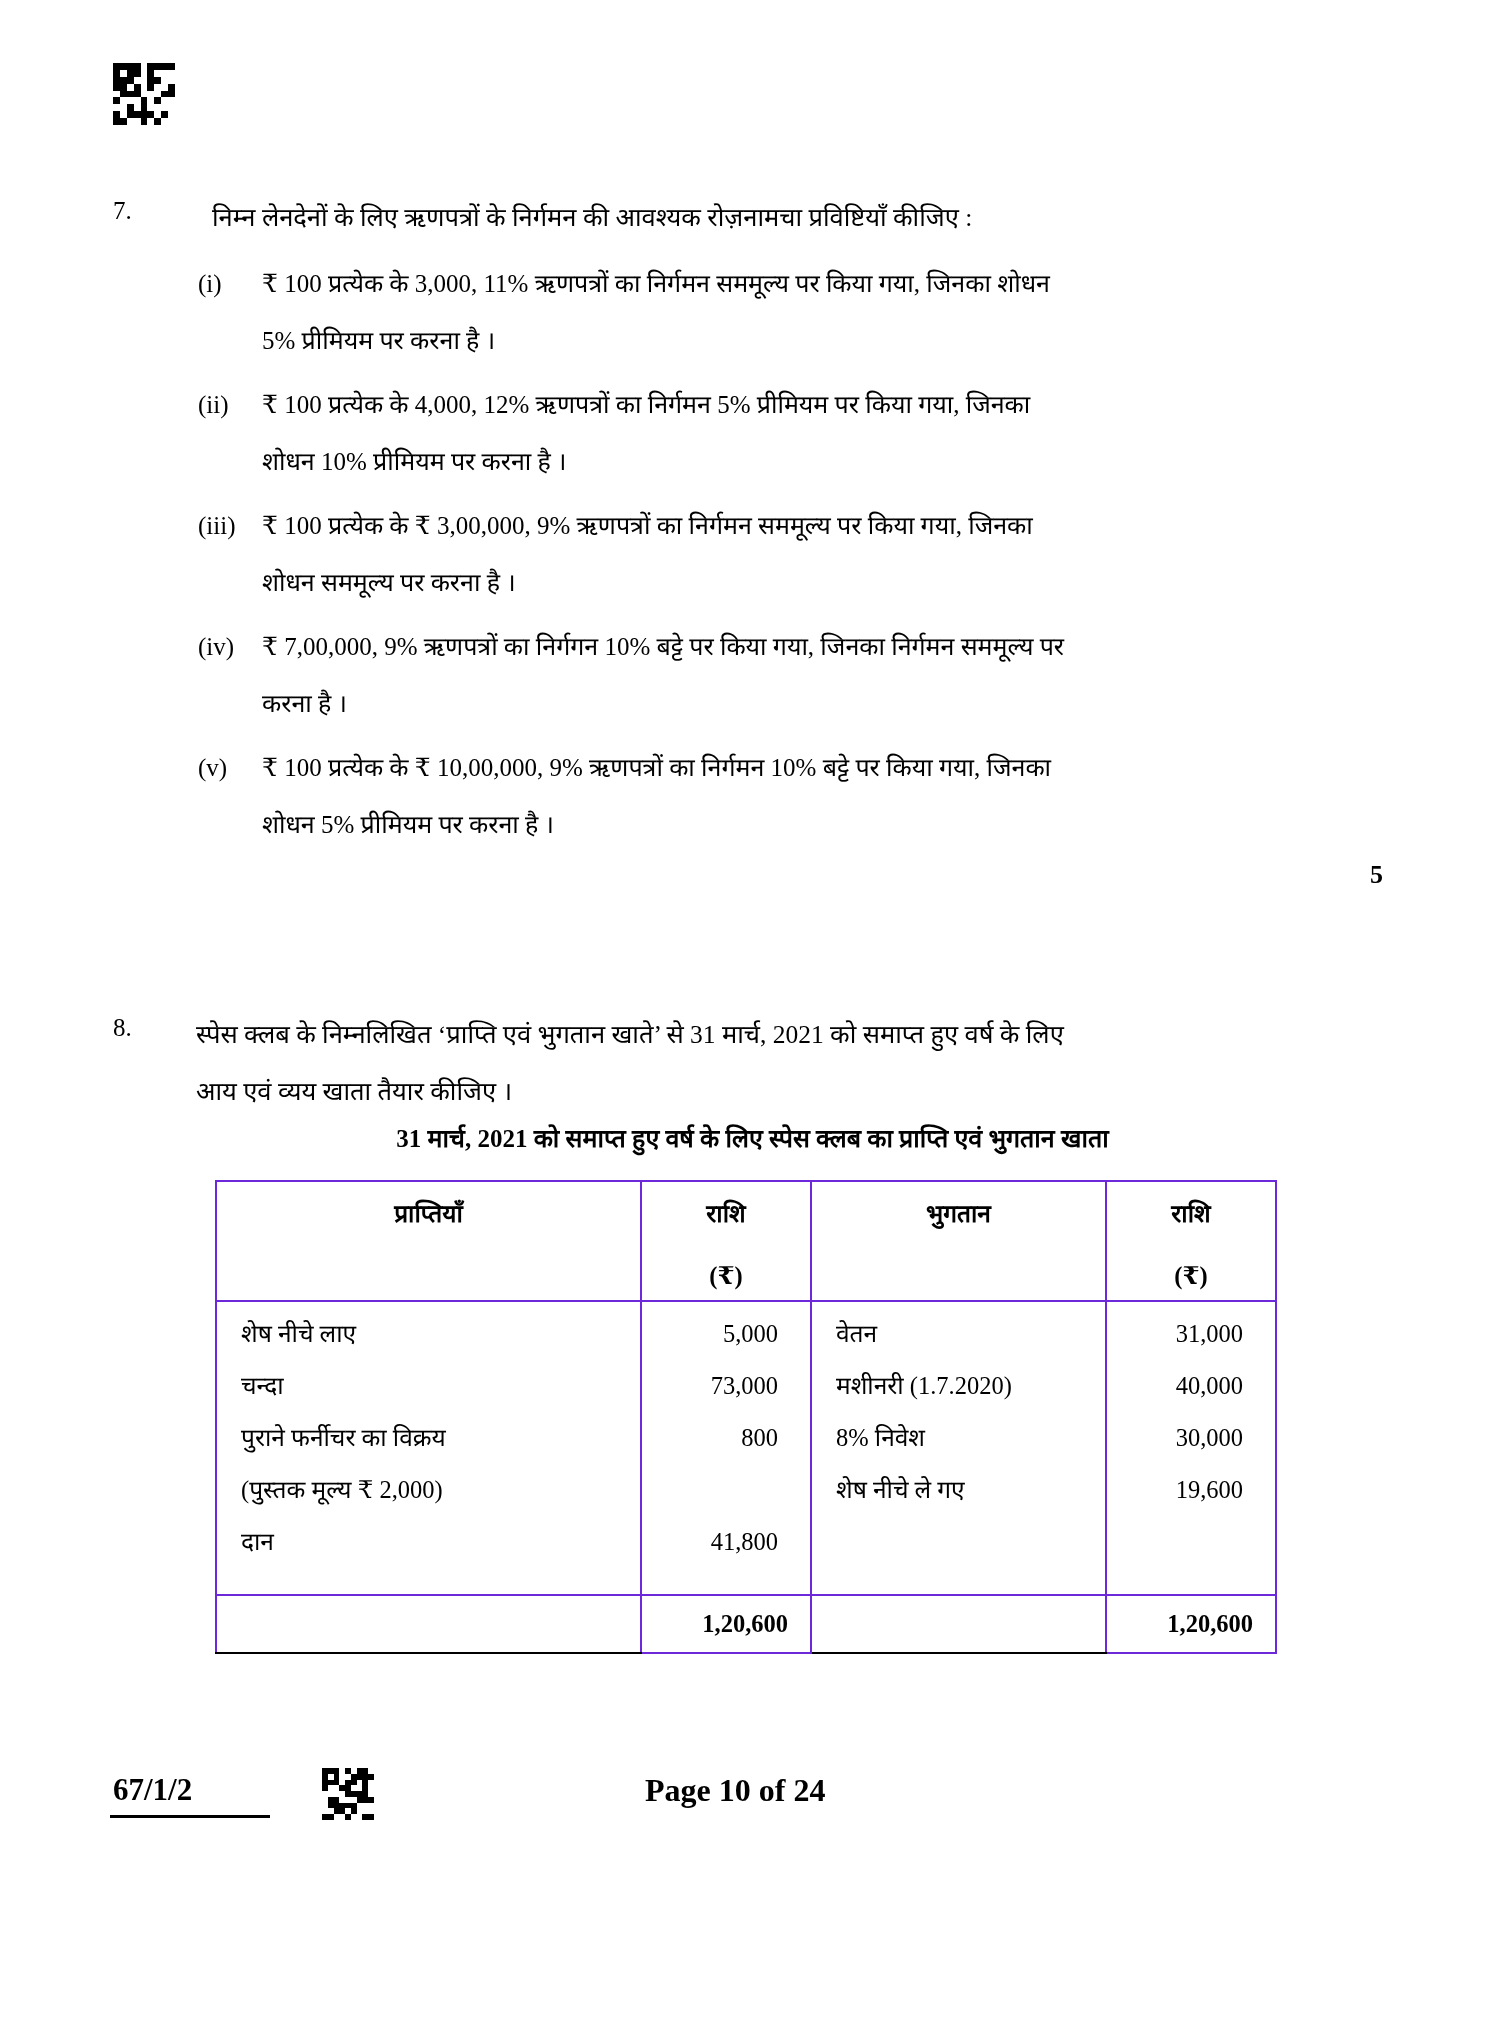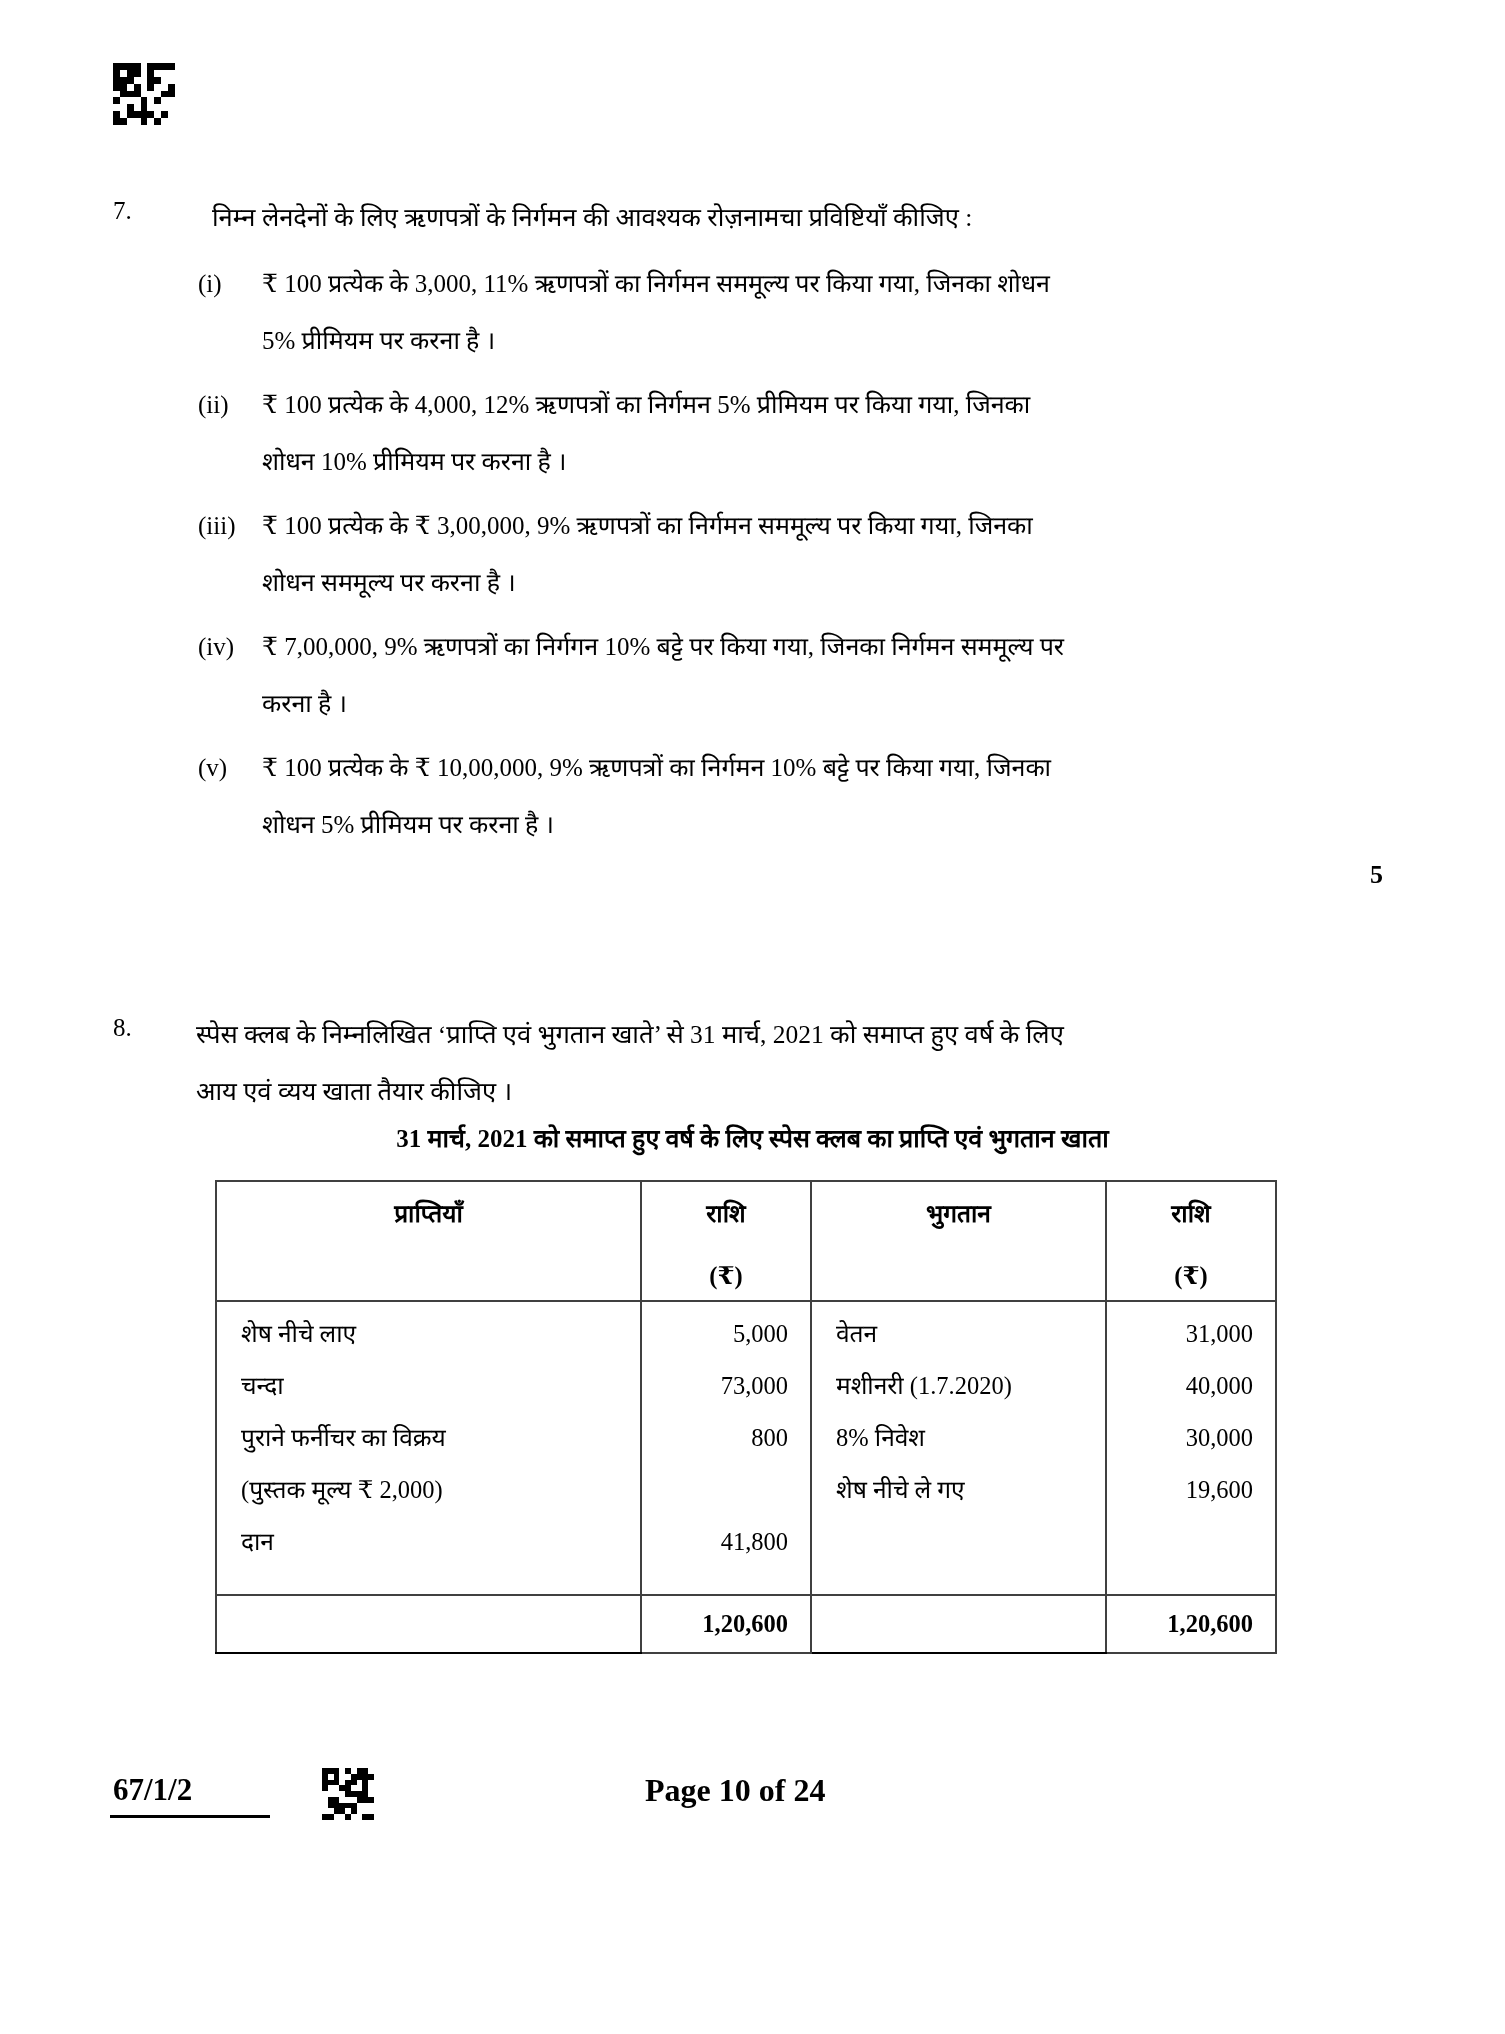--- a/index.html
+++ b/index.html
@@ -111,21 +111,21 @@
     left: 0;
   }
 
   table.acct {
     position: absolute;
     border-collapse: collapse;
     table-layout: fixed;
     font-size: 24.5px;
   }
   table.acct td {
-    border: 2px solid #404040;
+    border: 2px solid #6d28d9;
     padding: 0;
     vertical-align: top;
   }
   .cell-pad {
     padding: 6px 14px;
   }
   .hdr {
     text-align: center;
     font-weight: 700;
     height: 118px;
@@ -137,21 +137,21 @@
   .particulars div,
   .amount div {
     height: 52px;
     line-height: 52px;
     white-space: nowrap;
     overflow: visible;
   }
   .amount {
     text-align: right;
   }
-  .amount .cell-pad { padding-right: 22px; }
+  .amount .cell-pad { padding-right: 32px; }
   .particulars .cell-pad { padding-left: 24px; }
 
   .body-cell { height: 292px; }
 
   .total-row td {
     border-top: 2px solid #000000;
   }
   .total-val {
     text-align: right;
     font-weight: 700;

